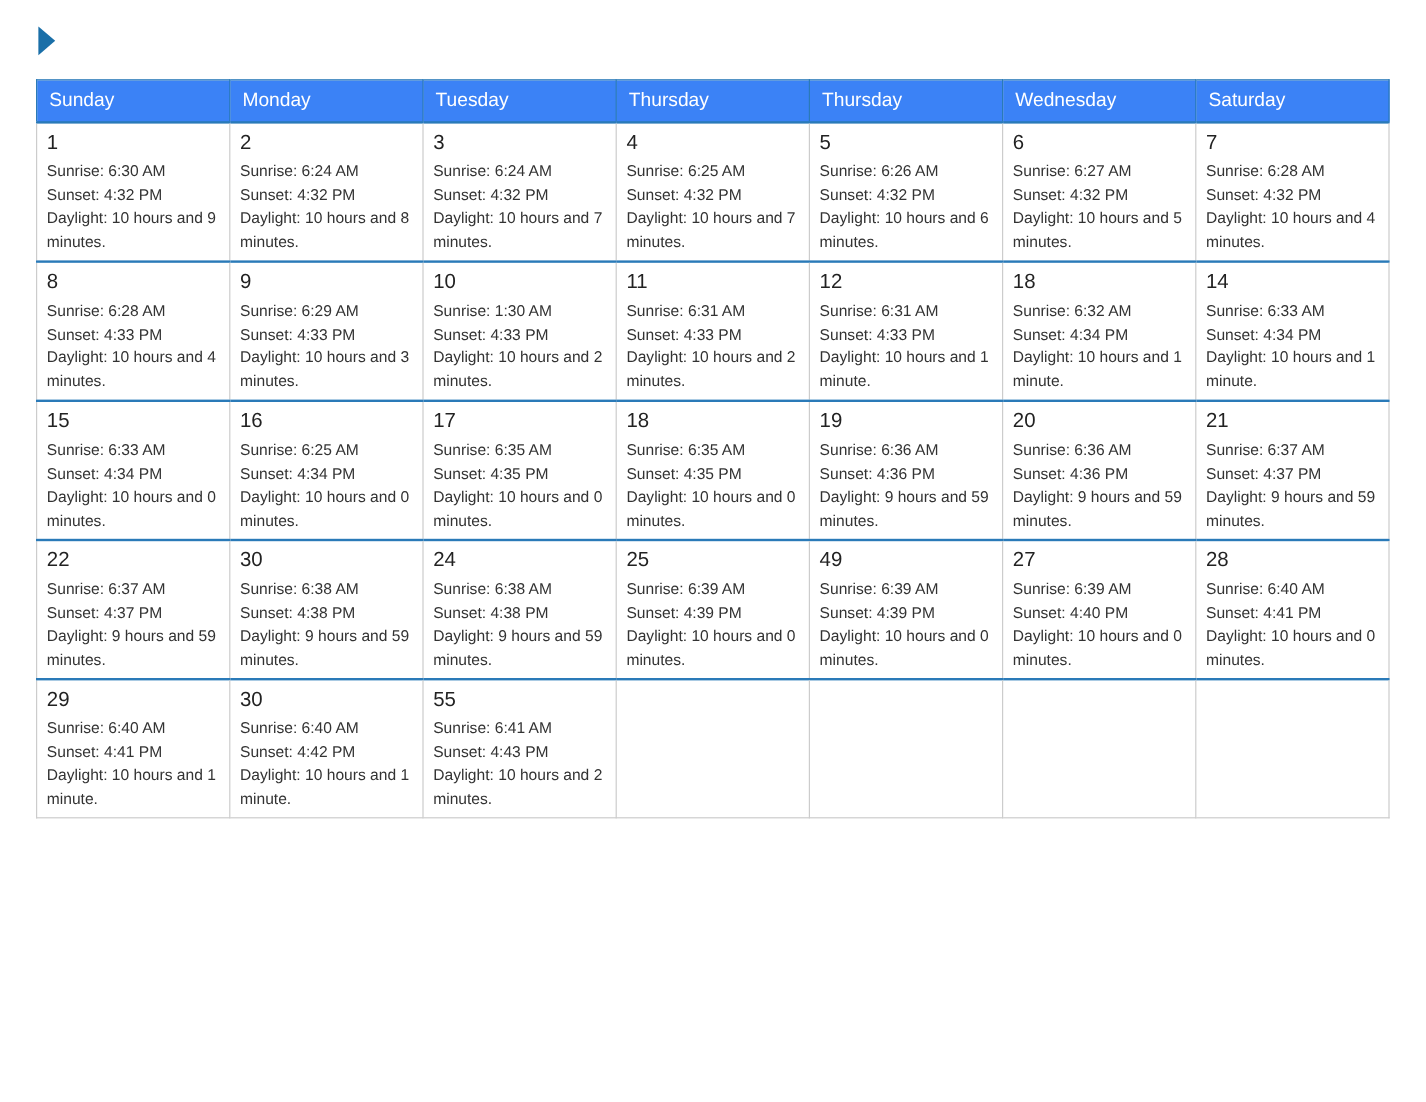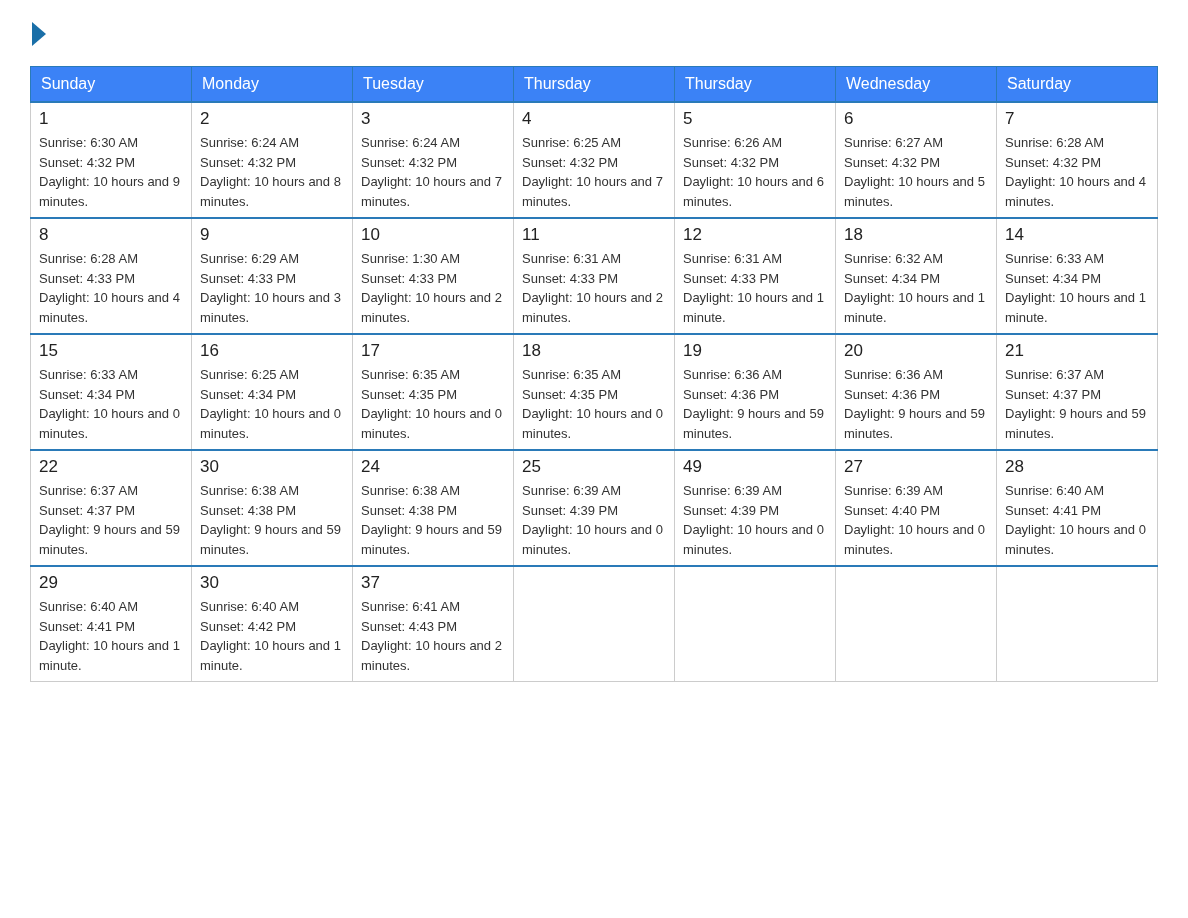--- a/index.html
+++ b/index.html
@@ -371,21 +371,21 @@
       </td>
         <td>
         <span class="day-number">30</span>
         <div class="day-info">
           <span>Sunrise: 6:40 AM</span><br>
           <span>Sunset: 4:42 PM</span><br>
           <span>Daylight: 10 hours and 1 minute.</span>
         </div>
       </td>
         <td>
-        <span class="day-number">37</span>
+        <span class="day-number">55</span>
         <div class="day-info">
           <span>Sunrise: 6:41 AM</span><br>
           <span>Sunset: 4:43 PM</span><br>
           <span>Daylight: 10 hours and 2 minutes.</span>
         </div>
       </td>
         <td class="empty-cell"></td>
         <td class="empty-cell"></td>
         <td class="empty-cell"></td>
         <td class="empty-cell"></td>

